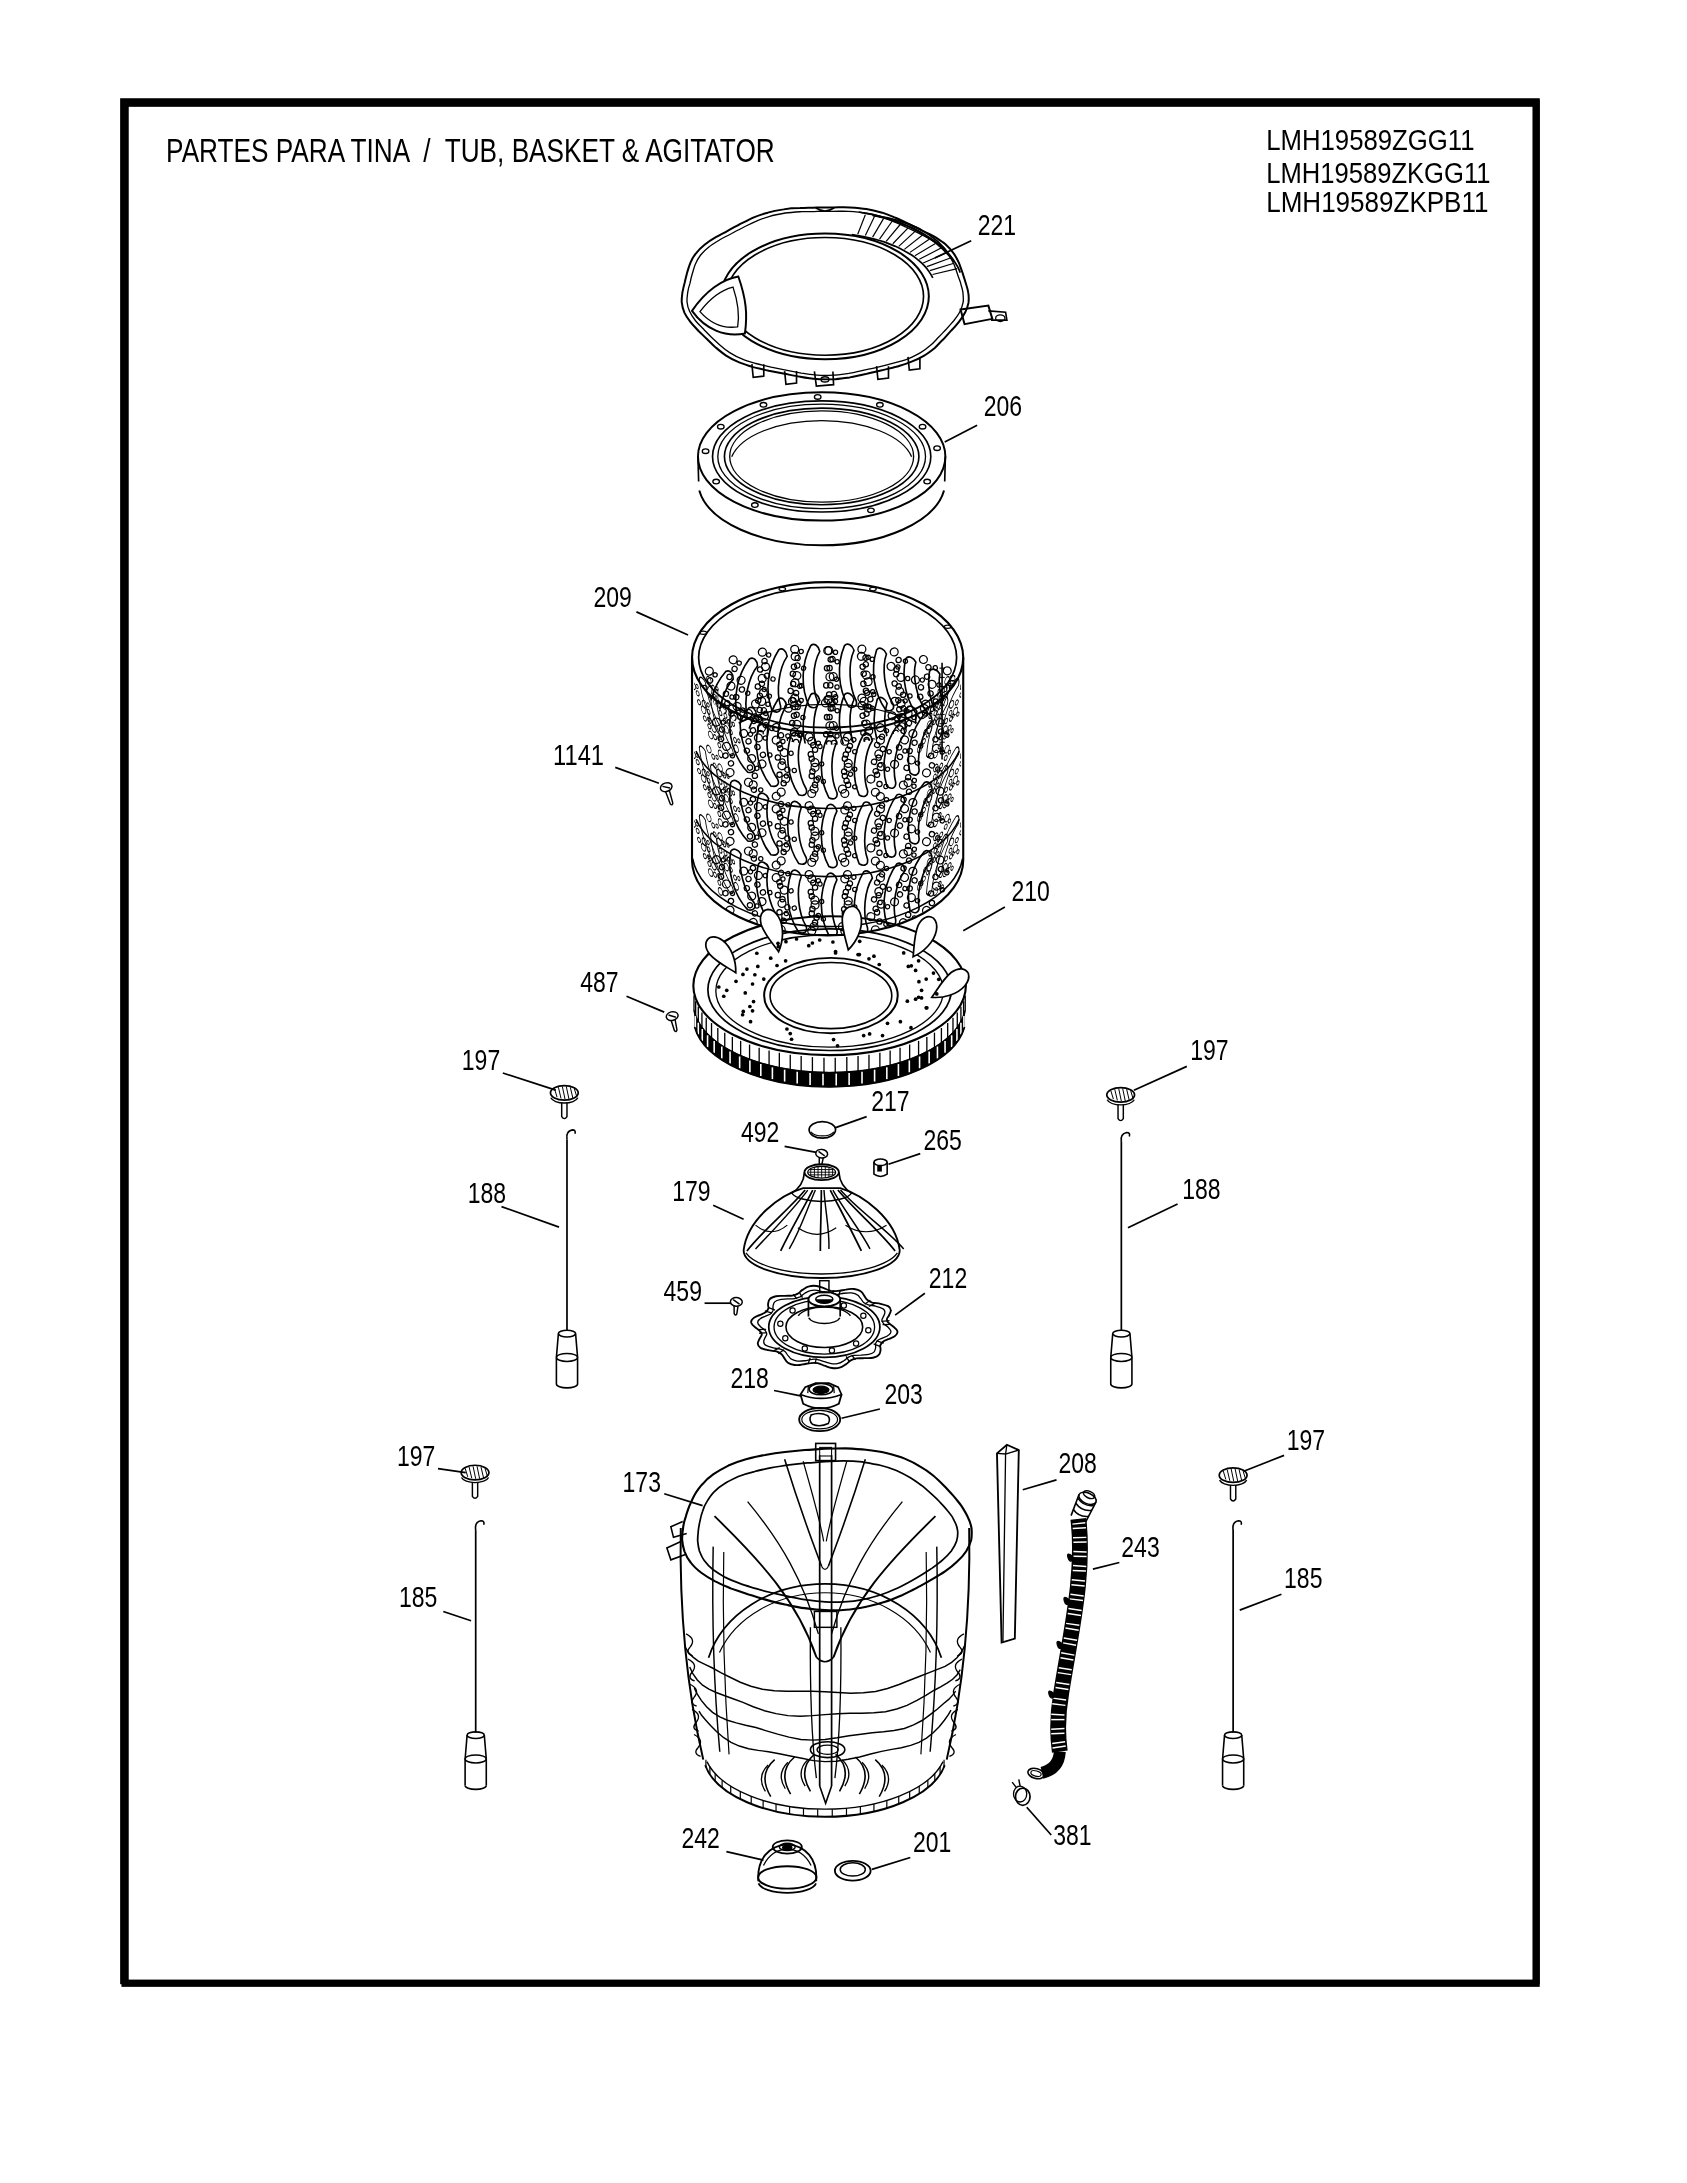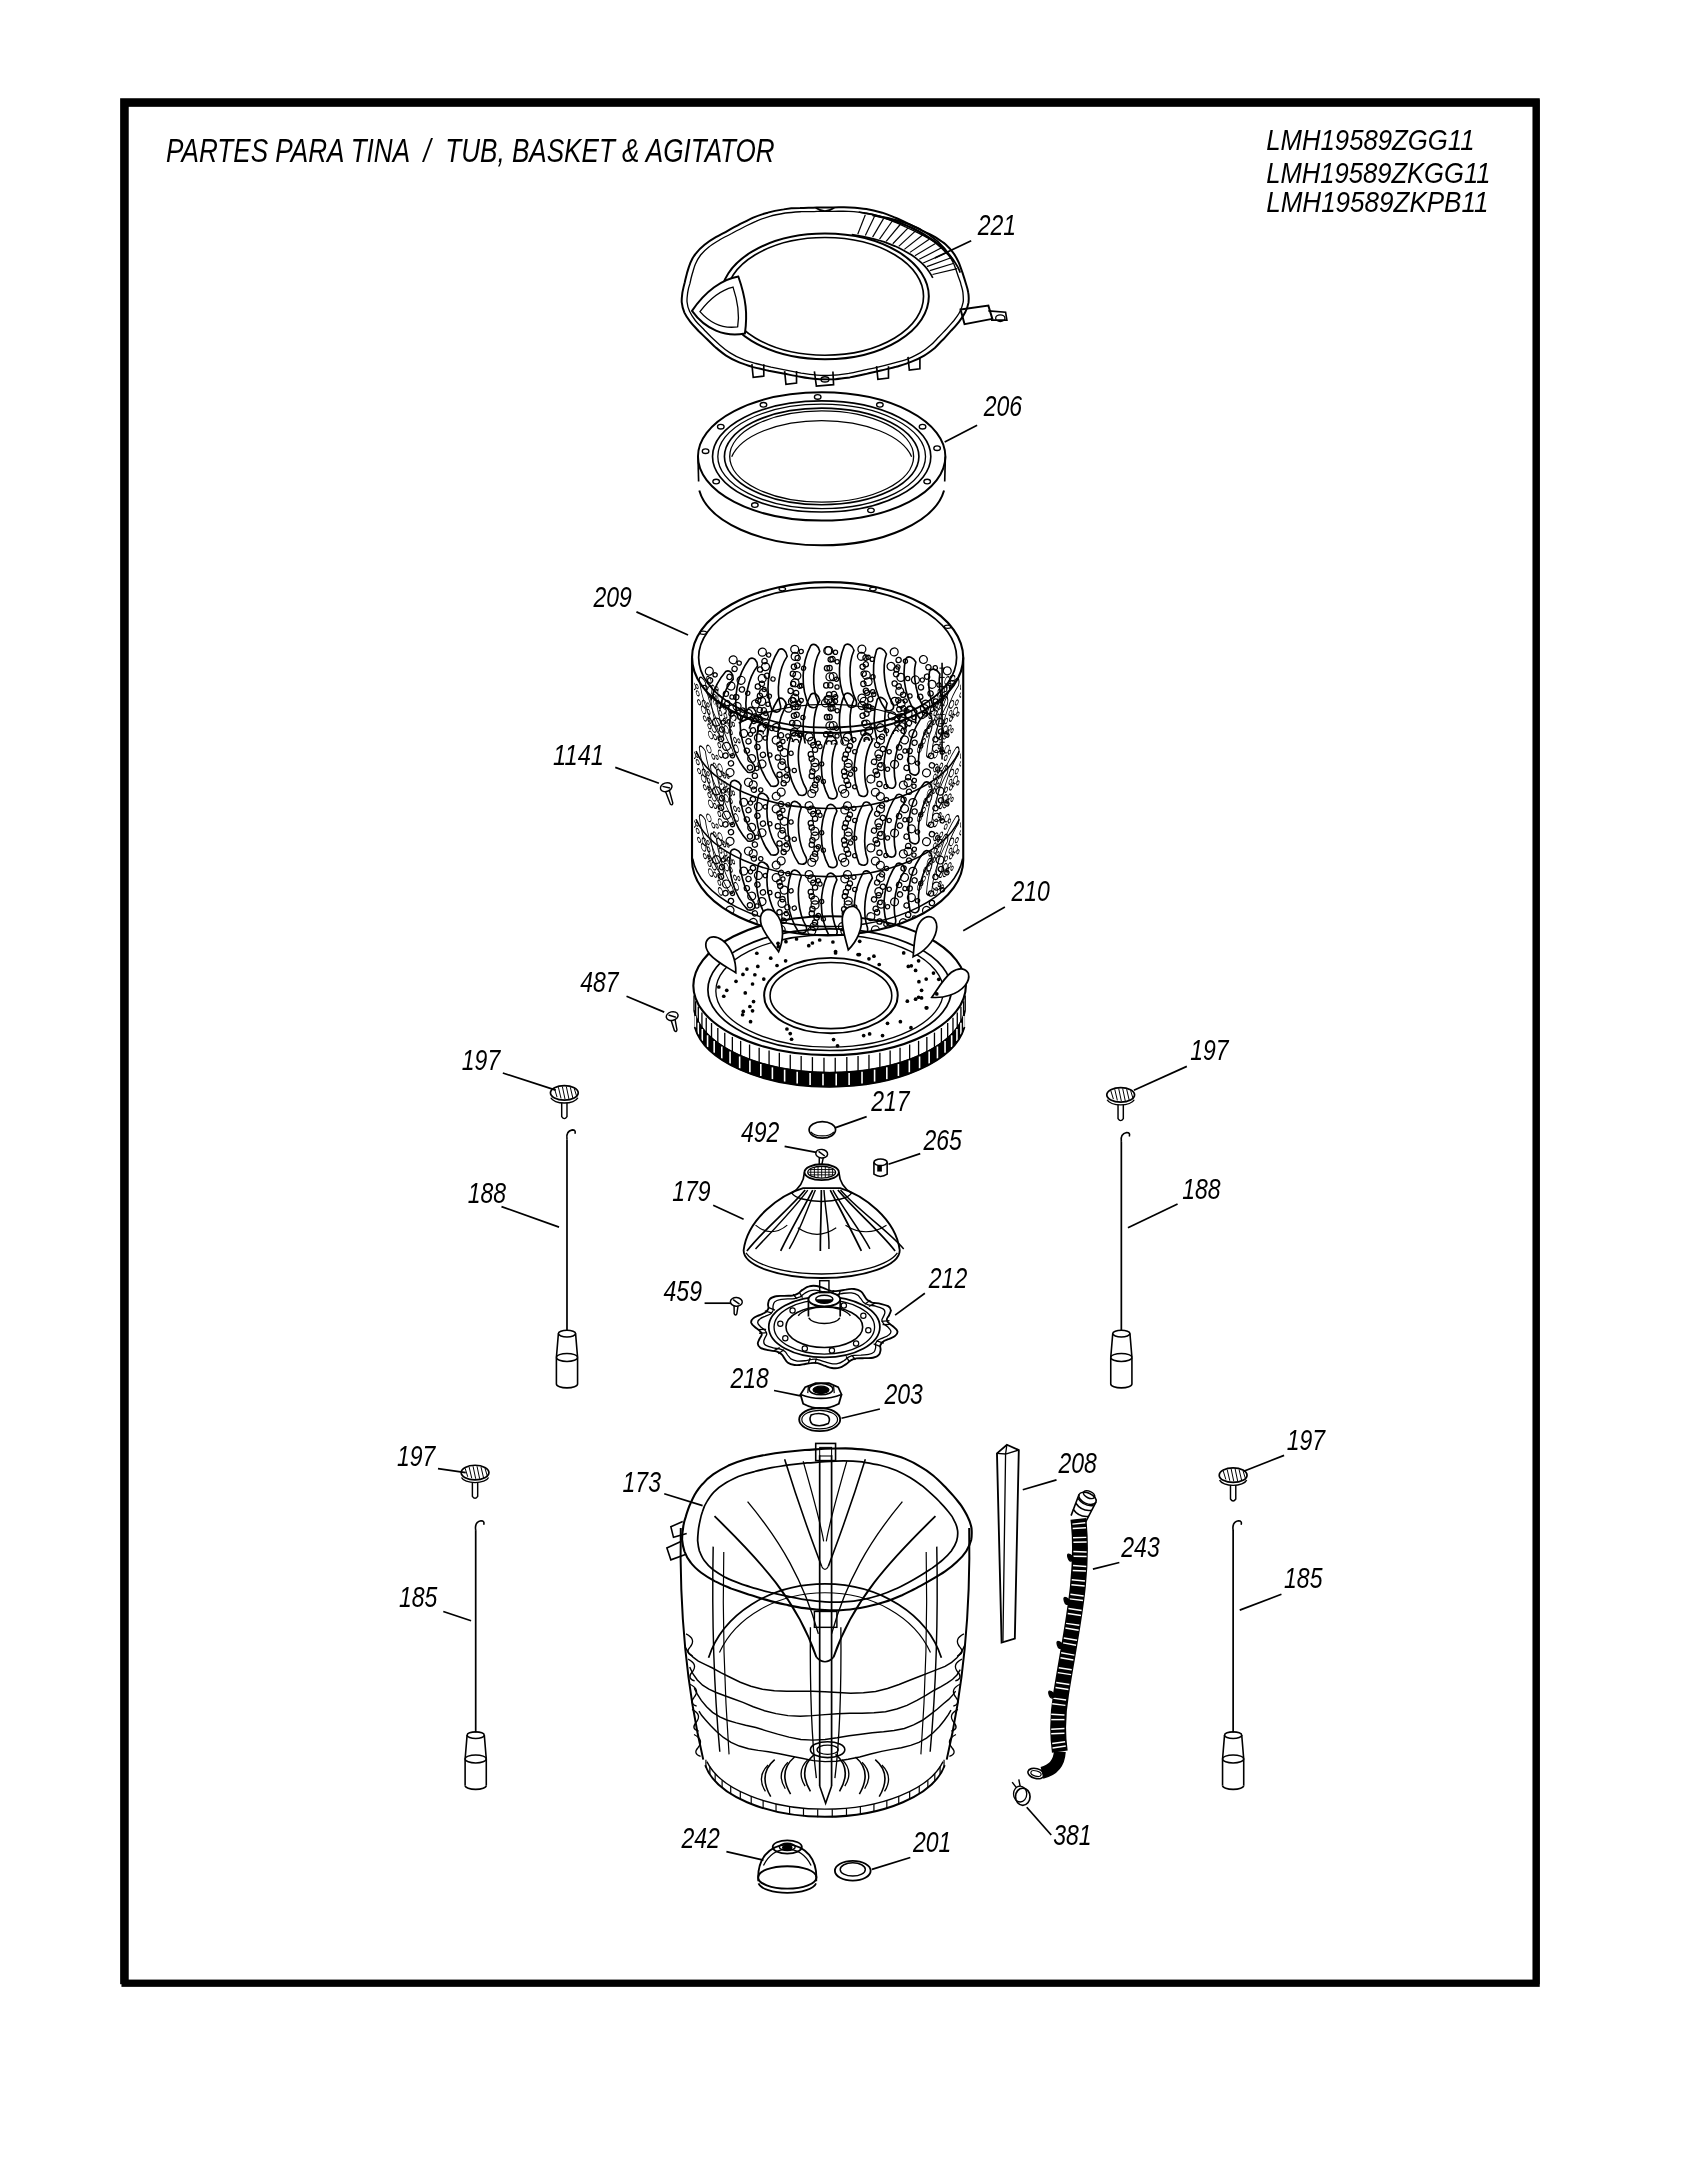--- a/index.html
+++ b/index.html
@@ -1,16 +1,16 @@
 <!DOCTYPE html>
 <html style="font-size:10.6px"><head>
 <meta charset="utf-8">
 <style>
 html,body{margin:0;padding:0;background:#fff;}
-.page{position:relative;width:1687px;height:2183px;background:#ffffff;font-family:"Liberation Sans",sans-serif;font-style:italic;}
+.page{position:relative;width:1687px;height:2183px;background:#ffffff;font-family:"Liberation Sans",sans-serif;}
 svg{position:absolute;left:0;top:0;}
 .callout{font-family:"Liberation Sans",sans-serif;font-size:44px;fill:#000;}
 .title-text{font-family:"Liberation Sans",sans-serif;font-size:50px;fill:#000;white-space:pre;}
 .code-text{font-family:"Liberation Sans",sans-serif;font-size:44px;fill:#000;}
 </style>
 </head>
 <body>
 
 <div class="page">
 <svg width="1687" height="2183" viewBox="0 0 2550 3300">

